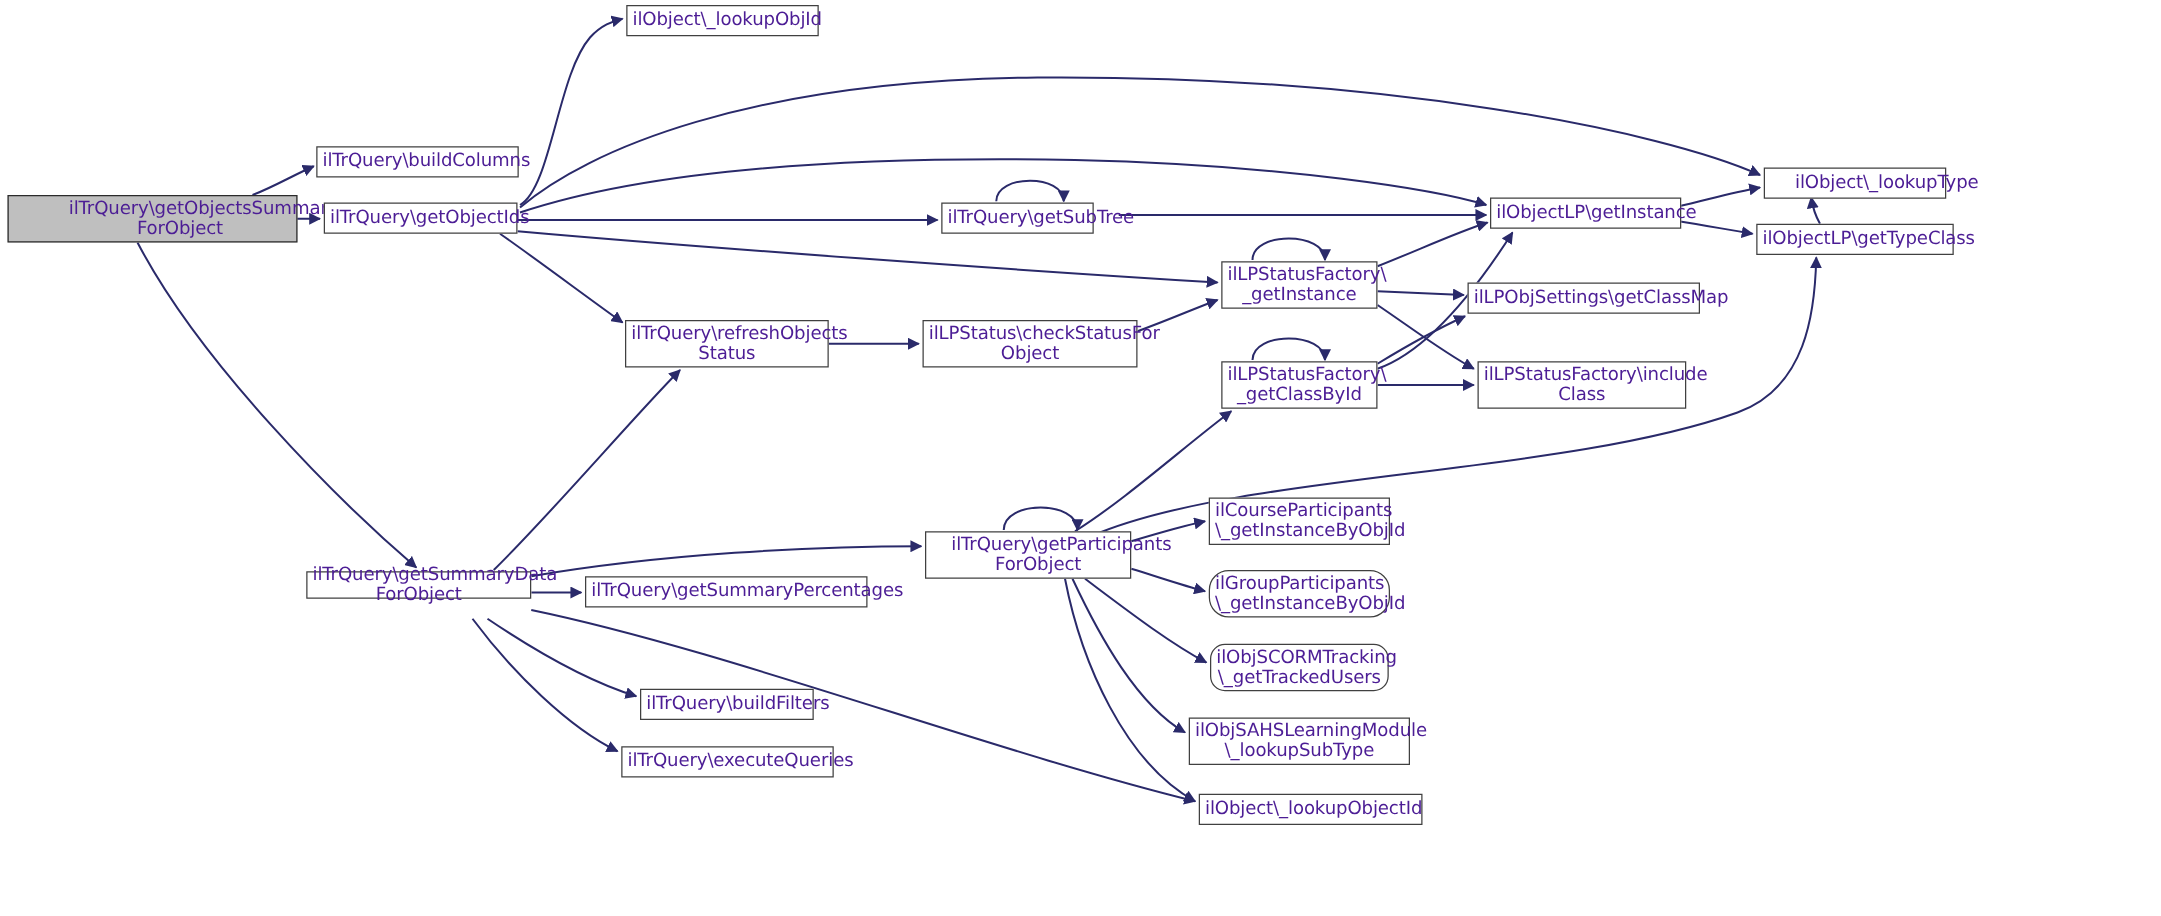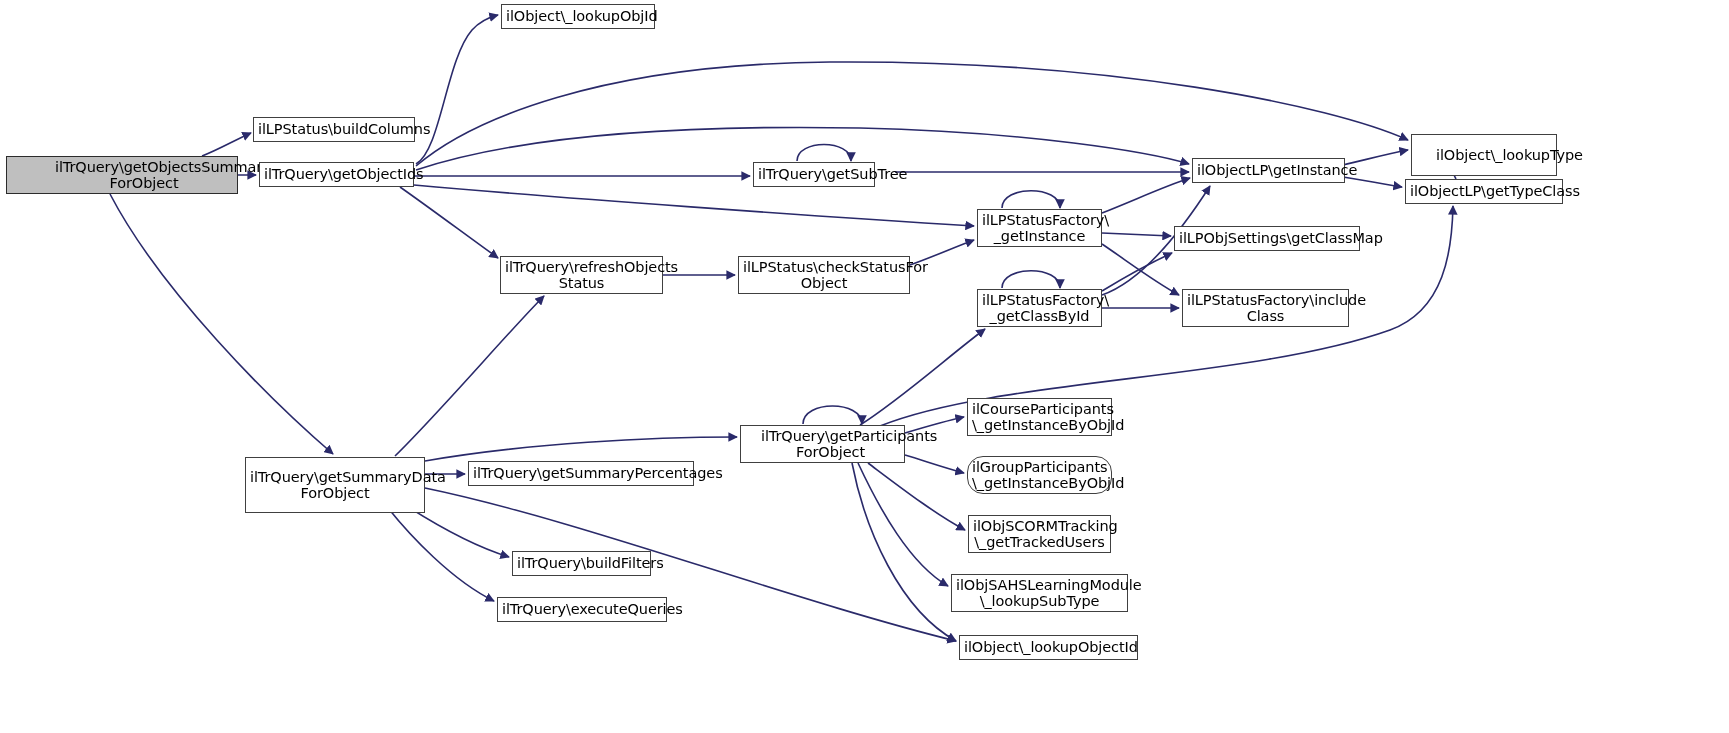--- a/index.html
+++ b/index.html
@@ -21,21 +21,21 @@
     top: 0;
     width: 1729px;
     height: 733px;
     pointer-events: none;
   }
   .node {
     position: absolute;
     box-sizing: border-box;
     border: 1px solid #404040;
     background: #ffffff;
-    color: #000000;
+    color: #4c1d95;
     display: flex;
     align-items: center;
     text-align: center;
     line-height: 1.12;
     font-size: 14.5px;
     letter-spacing: -0.1px;
     white-space: pre-line;
     padding: 0 4px;
   }
   .node.root {
@@ -134,49 +134,49 @@
 
       <path d="M858,463 C880,510 910,564 948,586"></path>
 
       <path d="M852,463 C865,530 900,610 956,641"></path>
     </g>
   </svg>
 
   <div id="node-layer">
       <div class="node root" style="left: 6px; top: 156px; width: 232px; height: 38px; padding-left: 48px;"><span class="label">ilTrQuery\getObjectsSummary
 ForObject</span></div>
-      <div class="node" style="left: 253px; top: 117px; width: 162px; height: 25px;"><span class="label">ilLPStatus\buildColumns</span></div>
+      <div class="node" style="left: 253px; top: 117px; width: 162px; height: 25px;"><span class="label">ilTrQuery\buildColumns</span></div>
       <div class="node" style="left: 259px; top: 162px; width: 155px; height: 25px;"><span class="label">ilTrQuery\getObjectIds</span></div>
       <div class="node" style="left: 501px; top: 4px; width: 154px; height: 25px;"><span class="label">ilObject\_lookupObjId</span></div>
       <div class="node" style="left: 753px; top: 162px; width: 122px; height: 25px;"><span class="label">ilTrQuery\getSubTree</span></div>
       <div class="node" style="left: 500px; top: 256px; width: 163px; height: 38px;"><span class="label">ilTrQuery\refreshObjects
 Status</span></div>
       <div class="node" style="left: 738px; top: 256px; width: 172px; height: 38px;"><span class="label">ilLPStatus\checkStatusFor
 Object</span></div>
       <div class="node" style="left: 977px; top: 209px; width: 125px; height: 38px;"><span class="label">ilLPStatusFactory\
 _getInstance</span></div>
       <div class="node" style="left: 977px; top: 289px; width: 125px; height: 38px;"><span class="label">ilLPStatusFactory\
 _getClassById</span></div>
       <div class="node" style="left: 1192px; top: 158px; width: 153px; height: 25px;"><span class="label">ilObjectLP\getInstance</span></div>
       <div class="node" style="left: 1174px; top: 226px; width: 186px; height: 25px;"><span class="label">ilLPObjSettings\getClassMap</span></div>
       <div class="node" style="left: 1182px; top: 289px; width: 167px; height: 38px;"><span class="label">ilLPStatusFactory\include
 Class</span></div>
-      <div class="node" style="left: 1411px; top: 134px; width: 146px; height: 42px; padding-left: 24px;"><span class="label">ilObject\_lookupType</span></div>
+      <div class="node" style="left: 1411px; top: 134px; width: 146px; height: 25px; padding-left: 24px;"><span class="label">ilObject\_lookupType</span></div>
       <div class="node" style="left: 1405px; top: 179px; width: 158px; height: 25px;"><span class="label">ilObjectLP\getTypeClass</span></div>
-      <div class="node" style="left: 245px; top: 457px; width: 180px; height: 56px;"><span class="label">ilTrQuery\getSummaryData
+      <div class="node" style="left: 245px; top: 457px; width: 180px; height: 22px;"><span class="label">ilTrQuery\getSummaryData
 ForObject</span></div>
       <div class="node" style="left: 468px; top: 461px; width: 226px; height: 25px;"><span class="label">ilTrQuery\getSummaryPercentages</span></div>
       <div class="node" style="left: 512px; top: 551px; width: 139px; height: 25px;"><span class="label">ilTrQuery\buildFilters</span></div>
       <div class="node" style="left: 497px; top: 597px; width: 170px; height: 25px;"><span class="label">ilTrQuery\executeQueries</span></div>
       <div class="node" style="left: 740px; top: 425px; width: 165px; height: 38px; padding-left: 20px;"><span class="label">ilTrQuery\getParticipants
 ForObject</span></div>
       <div class="node" style="left: 967px; top: 398px; width: 145px; height: 38px;"><span class="label">ilCourseParticipants
 \_getInstanceByObjId</span></div>
       <div class="node" style="left: 967px; top: 456px; width: 145px; height: 38px; border-radius: 16px;"><span class="label">ilGroupParticipants
 \_getInstanceByObjId</span></div>
-      <div class="node" style="left: 968px; top: 515px; width: 143px; height: 38px;"><span class="label">ilObjSCORMTracking
+      <div class="node" style="left: 968px; top: 515px; width: 143px; height: 38px; border-radius: 12px;"><span class="label">ilObjSCORMTracking
 \_getTrackedUsers</span></div>
       <div class="node" style="left: 951px; top: 574px; width: 177px; height: 38px;"><span class="label">ilObjSAHSLearningModule
 \_lookupSubType</span></div>
       <div class="node" style="left: 959px; top: 635px; width: 179px; height: 25px;"><span class="label">ilObject\_lookupObjectId</span></div>
     </div>
 
 </div>
 
 </body></html>

